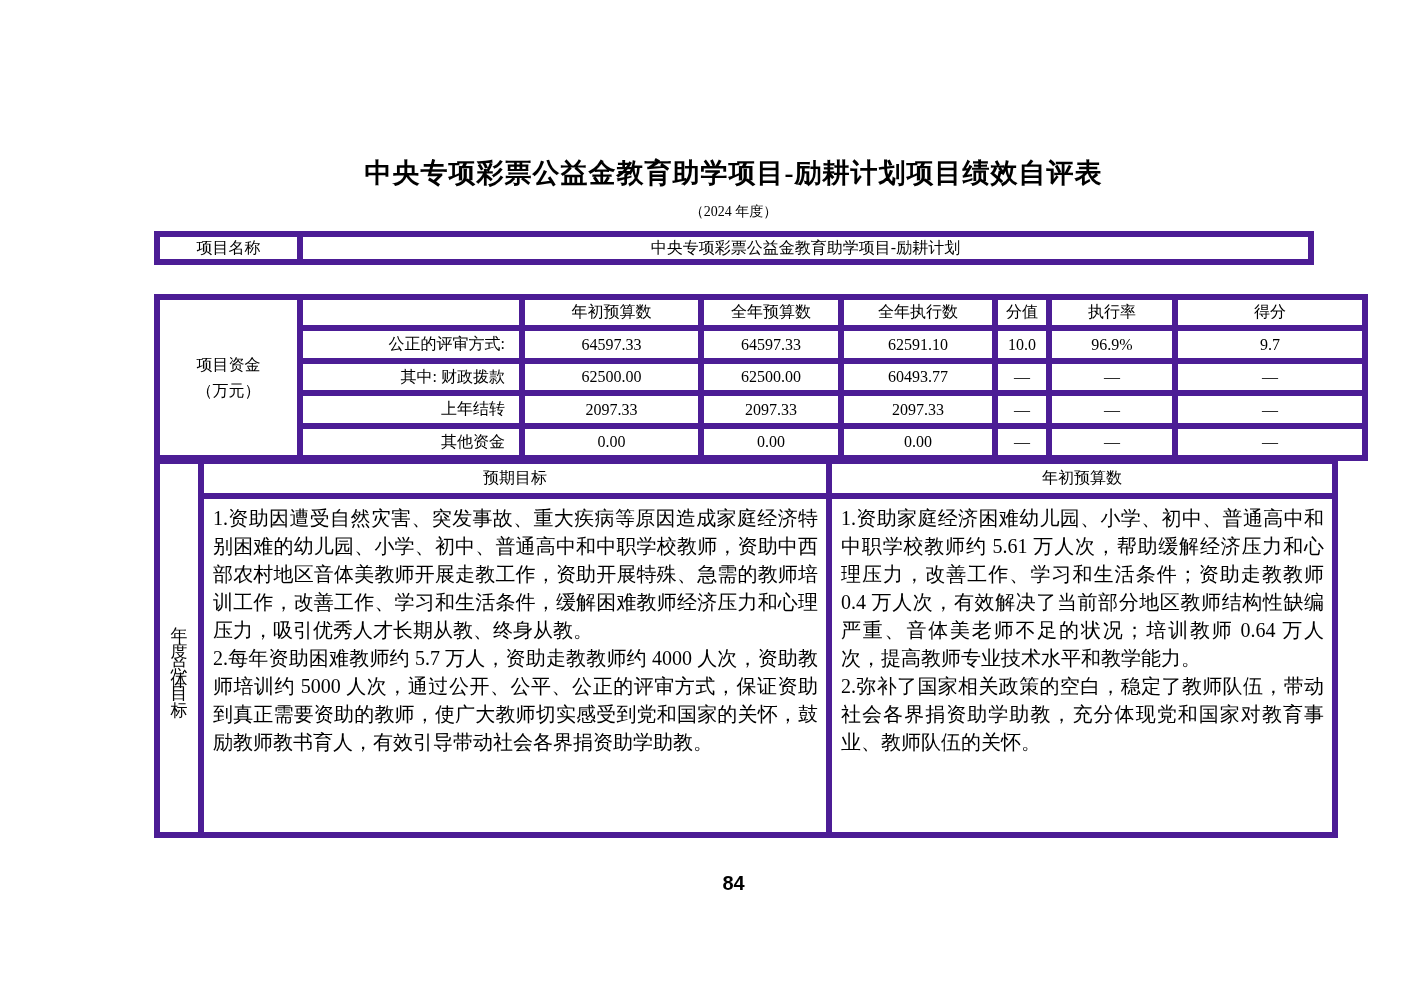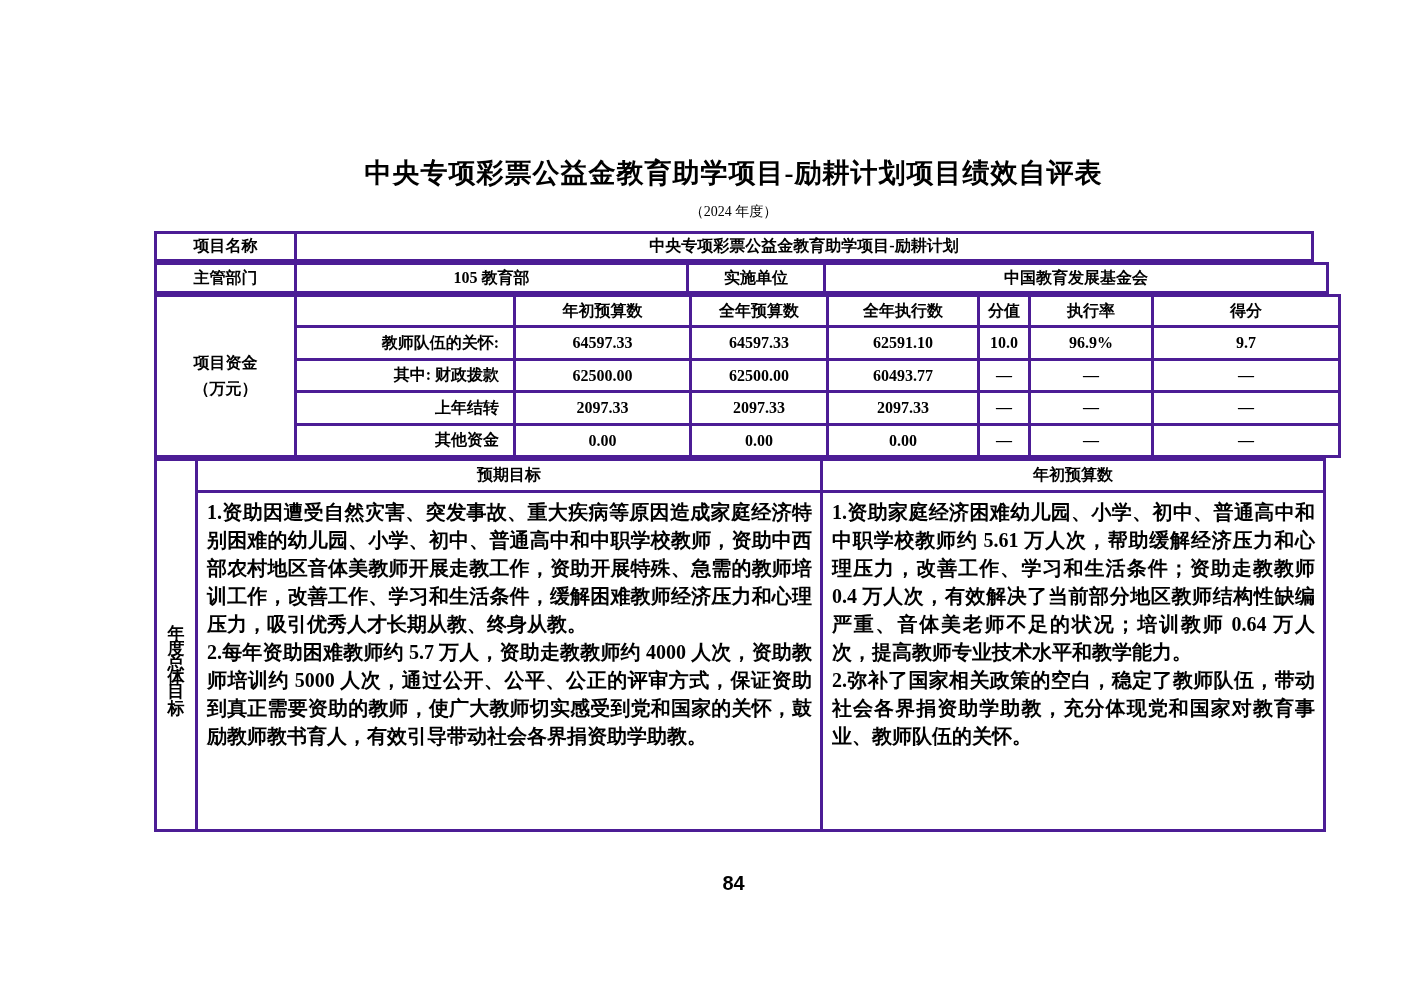--- a/index.html
+++ b/index.html
@@ -29,27 +29,26 @@
     text-align: center;
     font-size: 14px;
   }
   .sec { position: absolute; left: 122px; }
   table {
     border-collapse: collapse;
     table-layout: fixed;
     width: 1160px;
   }
   td {
-    border: 3px solid #4c1d95;
+    border: 6px solid #4c1d95;
     text-align: center;
     vertical-align: middle;
     font-size: 16px;
     padding: 0;
     overflow: hidden;
-    font-weight: bold;
   }
   .rlabel { text-align: right; padding-right: 14px; }
   .num { font-size: 16px; }
   .funds-side-line { display: block; line-height: 26px; }
   .goal-head { height: 29px; font-size: 16px; }
   .goal-body {
     vertical-align: top;
     text-align: justify;
     font-size: 20px;
     line-height: 28px;
@@ -87,51 +86,39 @@
     <table>
       <tbody>
           <tr style="height:28px;">
         <td style="width:137px;">项目名称</td>
         <td>中央专项彩票公益金教育助学项目-励耕计划</td>
       </tr>
     </tbody>
       </table>
   </div>
 
-  <div class="sec" style="top:262px;">
-    <table>
-      <tbody>
-          <tr style="height:29px;">
-        <td style="width:137px;">主管部门</td>
-        <td style="width:389px;">105 教育部</td>
-        <td style="width:134px;">实施单位</td>
-        <td style="width:500px;">中国教育发展基金会</td>
-      </tr>
-    </tbody>
-      </table>
-  </div>
 
   <div class="sec" style="top:294px;">
     <table>
       <tbody>
           <tr style="height:31px;">
         <td rowspan="5" style="width:137px;" class="side-cell">
           <span class="funds-side-line">项目资金</span>
           <span class="funds-side-line">（万元）</span>
         </td>
         <td style="width:216px;"></td>
         <td style="width:173px;">年初预算数</td>
         <td style="width:134px;">全年预算数</td>
         <td style="width:148px;">全年执行数</td>
         <td style="width:48px;">分值</td>
         <td style="width:120px;">执行率</td>
         <td style="width:184px;">得分</td>
       </tr>
       <tr style="height:33px;">
-        <td class="rlabel">教师队伍的关怀:</td>
+        <td class="rlabel">公正的评审方式:</td>
         <td class="num">64597.33</td>
         <td class="num">64597.33</td>
         <td class="num">62591.10</td>
         <td class="num">10.0</td>
         <td class="num">96.9%</td>
         <td class="num">9.7</td>
       </tr>
       <tr style="height:32px;">
         <td class="rlabel">其中: 财政拨款</td>
         <td class="num">62500.00</td>

